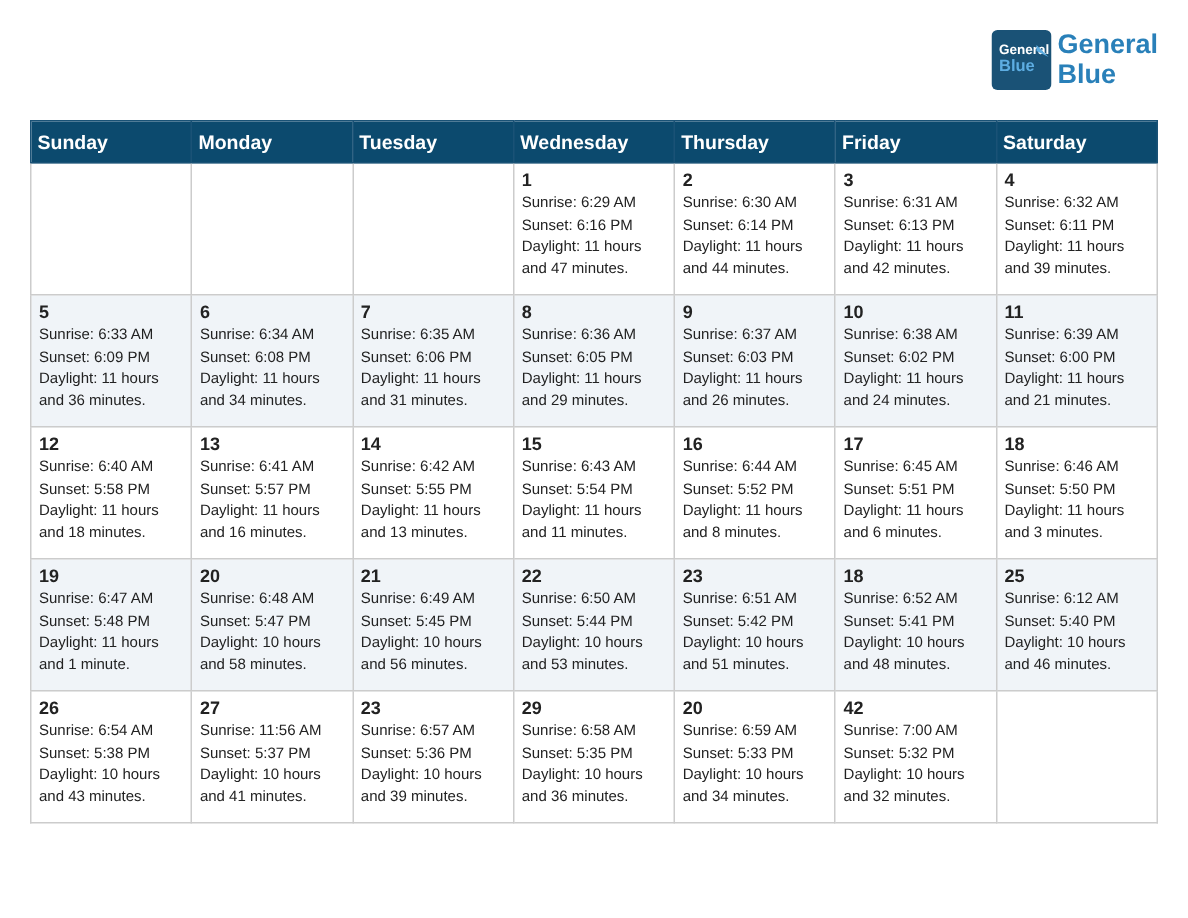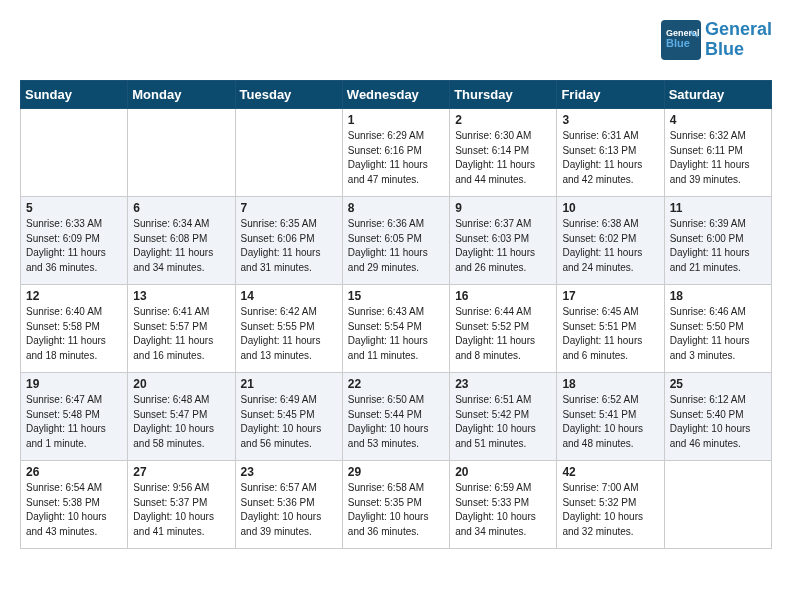--- a/index.html
+++ b/index.html
@@ -285,21 +285,21 @@
       </tr>
       <tr>
         <td>
           <span class="day-num">26</span>
           <div class="cell-text">Sunrise: 6:54 AM
 Sunset: 5:38 PM
 Daylight: 10 hours and 43 minutes.</div>
         </td>
         <td>
           <span class="day-num">27</span>
-          <div class="cell-text">Sunrise: 9:56 AM
+          <div class="cell-text">Sunrise: 11:56 AM
 Sunset: 5:37 PM
 Daylight: 10 hours and 41 minutes.</div>
         </td>
         <td>
           <span class="day-num">23</span>
           <div class="cell-text">Sunrise: 6:57 AM
 Sunset: 5:36 PM
 Daylight: 10 hours and 39 minutes.</div>
         </td>
         <td>

